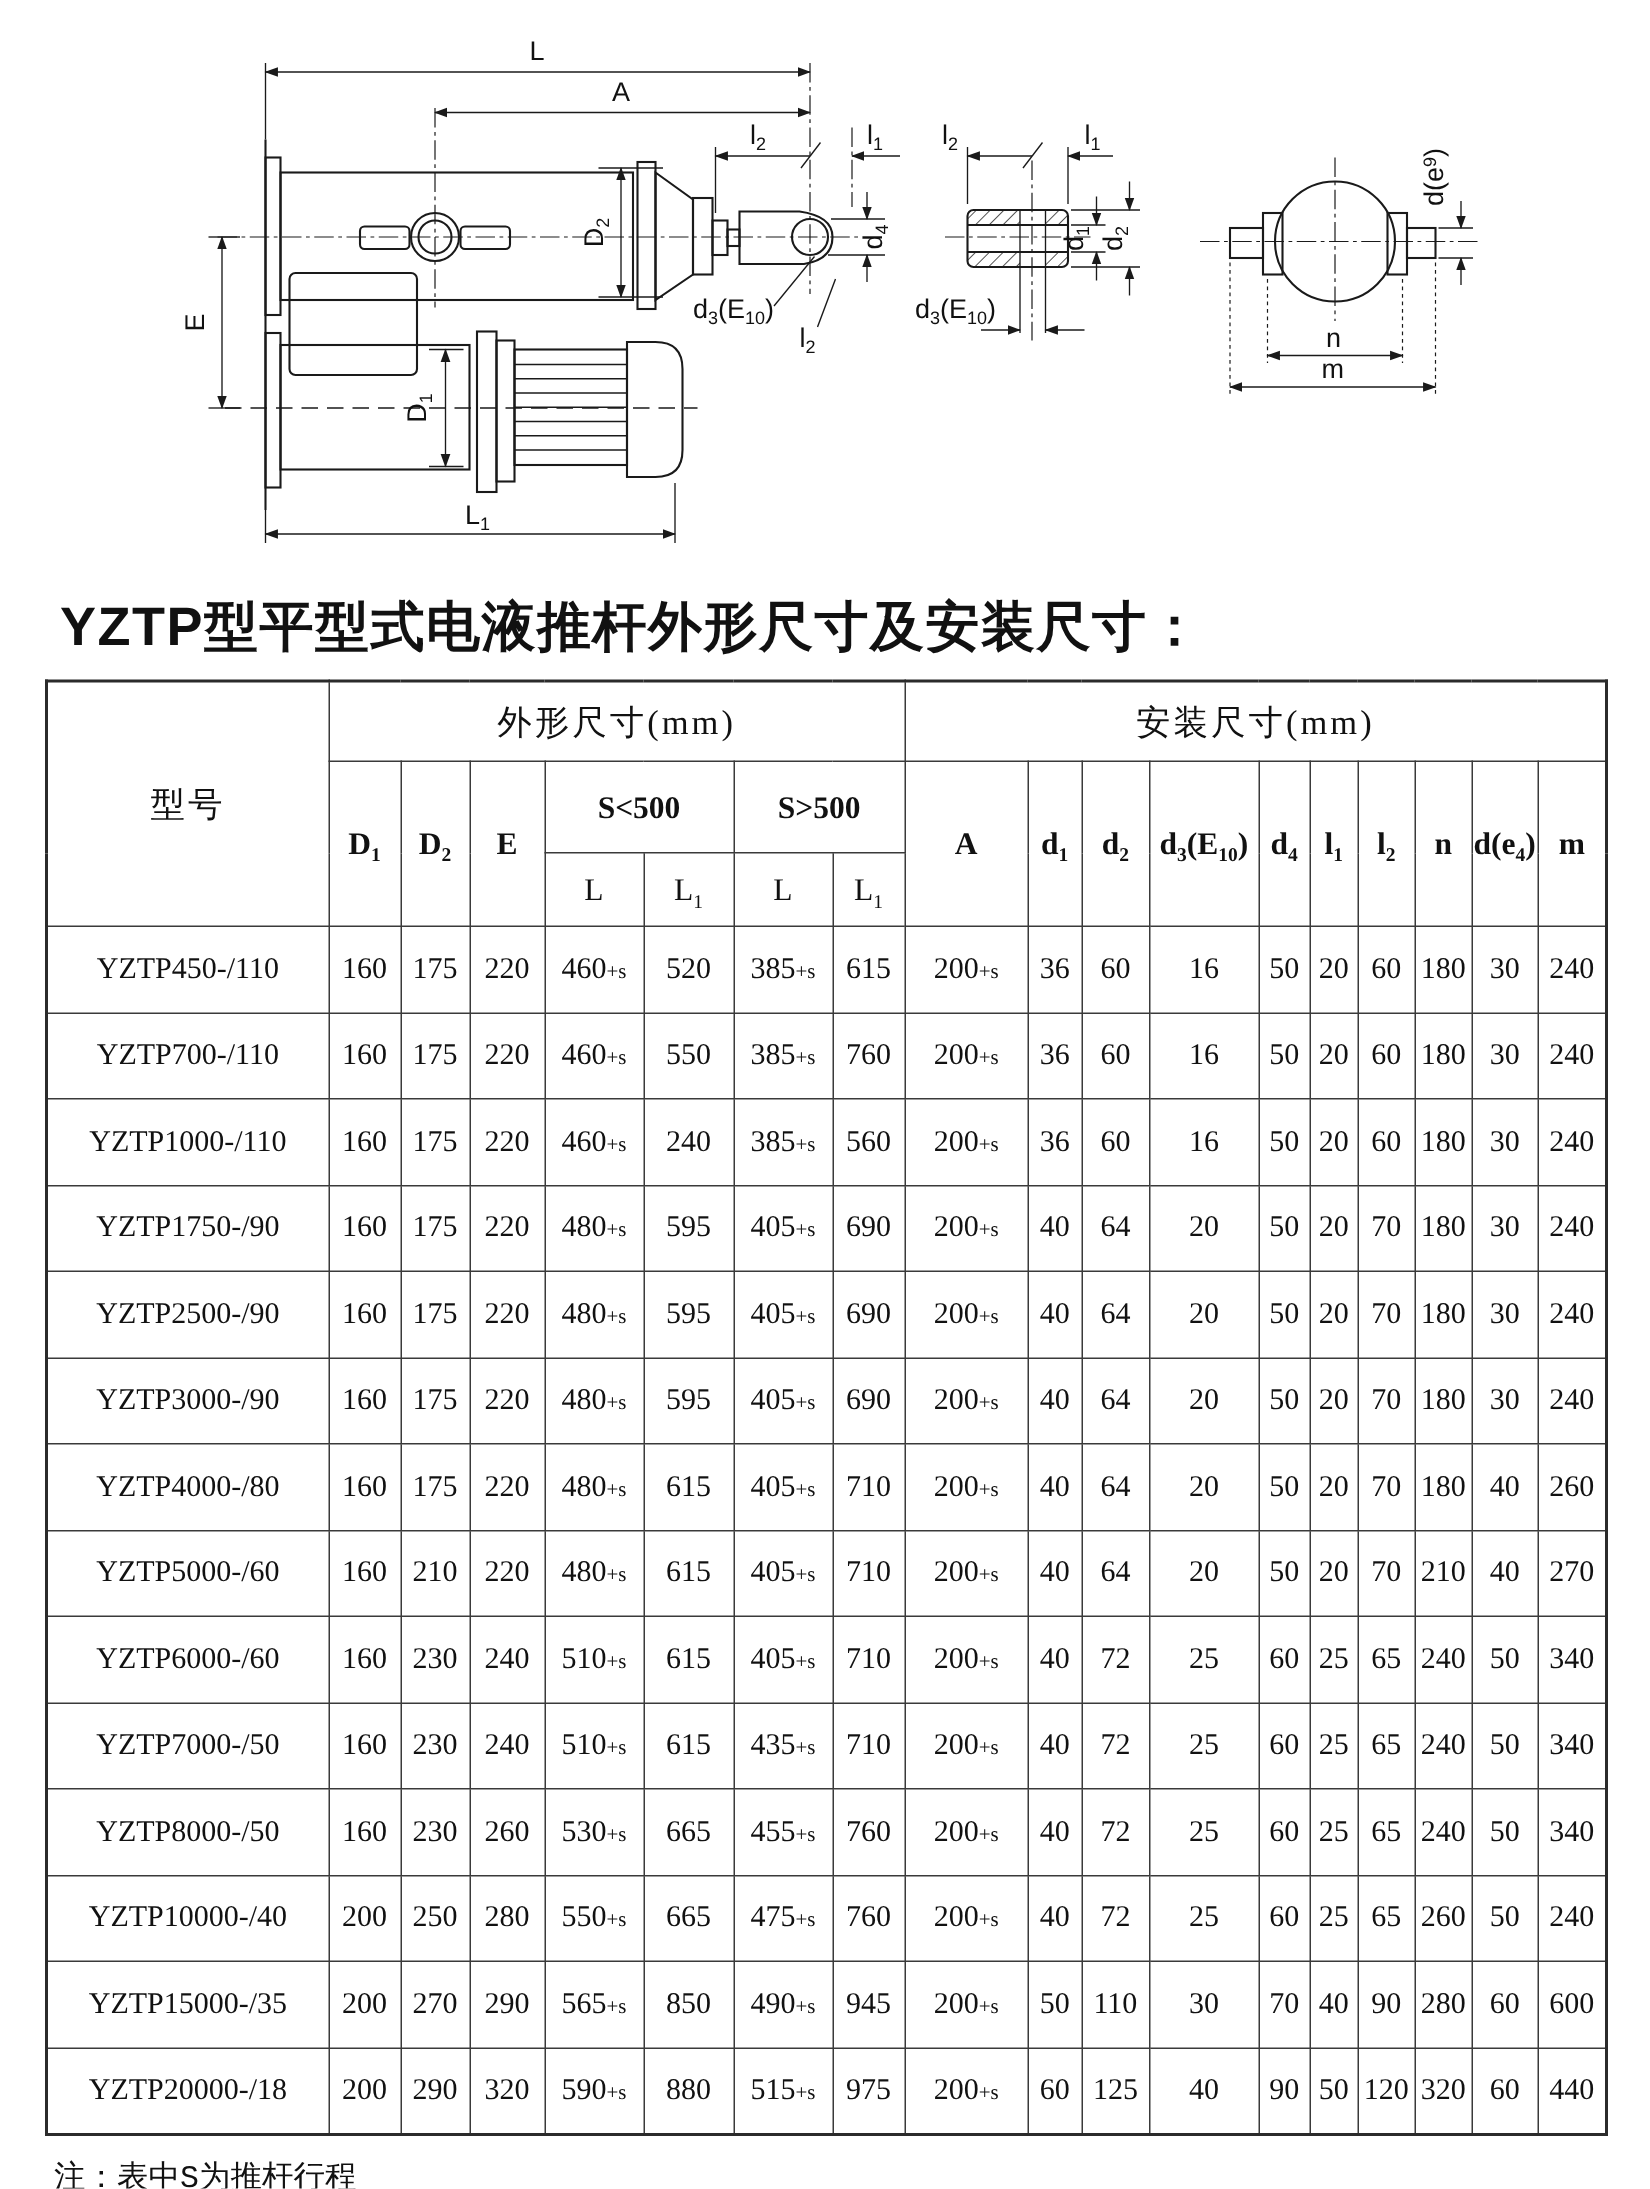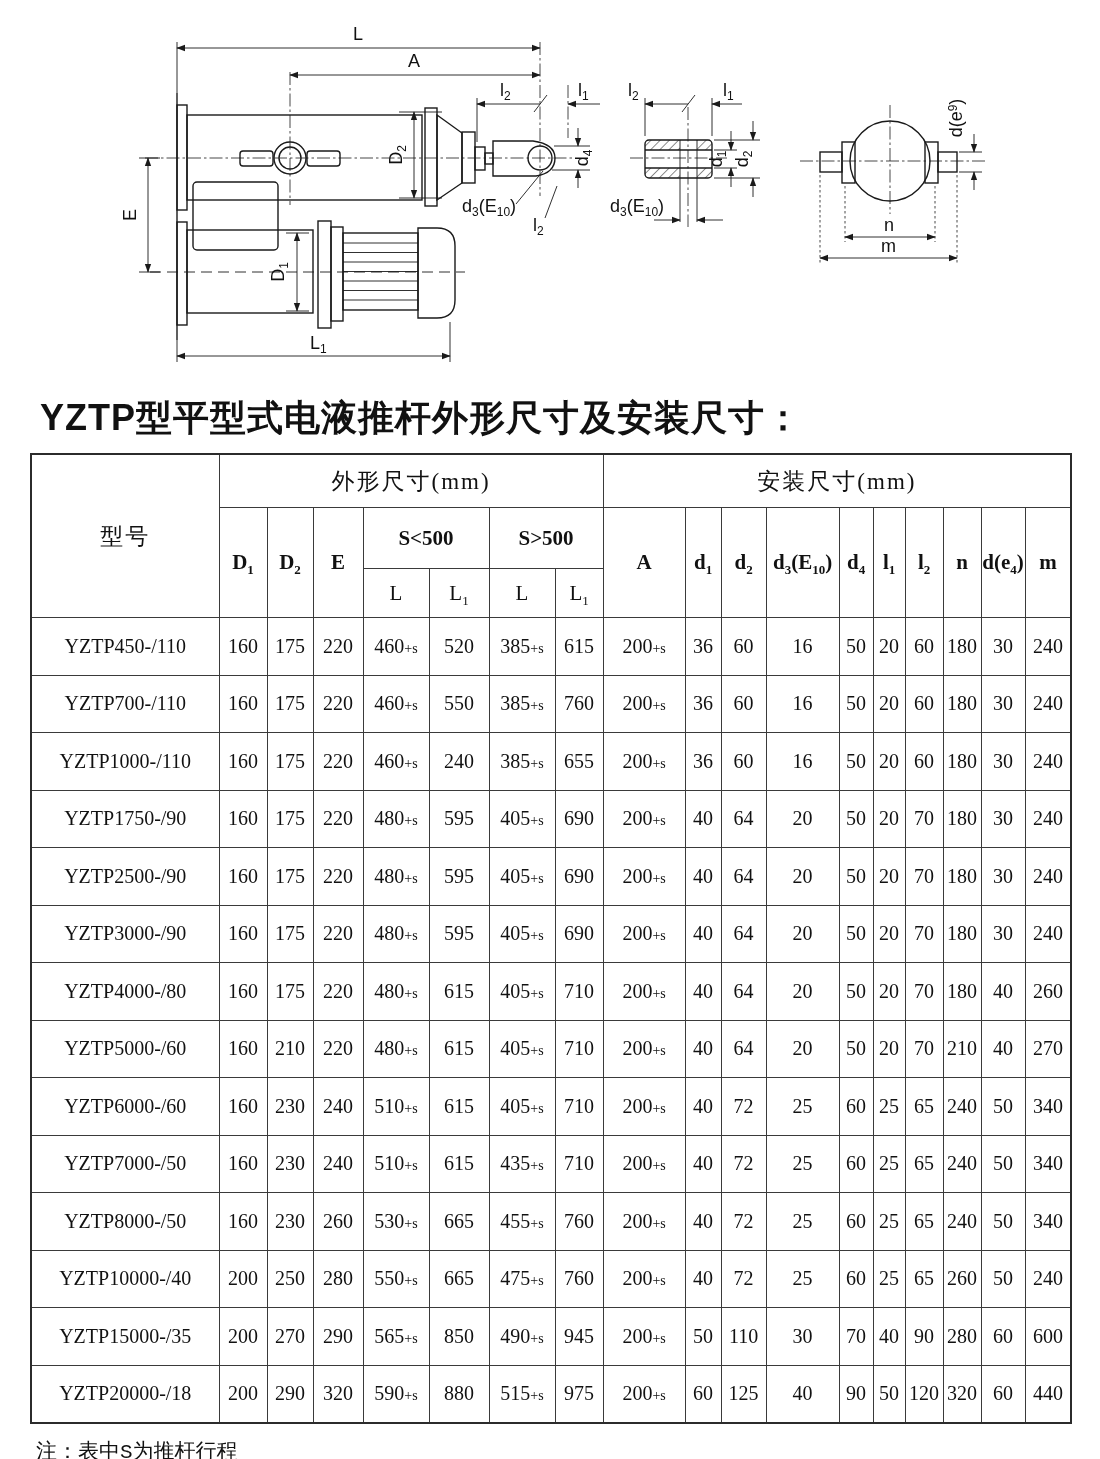--- a/index.html
+++ b/index.html
@@ -294,21 +294,21 @@
         <td>240</td>
       </tr>
       <tr>
         <td>YZTP1000-/110</td>
         <td>160</td>
         <td>175</td>
         <td>220</td>
         <td><span>460</span><span class="ps">+s</span></td>
         <td>240</td>
         <td><span>385</span><span class="ps">+s</span></td>
-        <td>655</td>
+        <td>560</td>
         <td><span>200</span><span class="ps">+s</span></td>
         <td>36</td>
         <td>60</td>
         <td>16</td>
         <td>50</td>
         <td>20</td>
         <td>60</td>
         <td>180</td>
         <td>30</td>
         <td>240</td>

